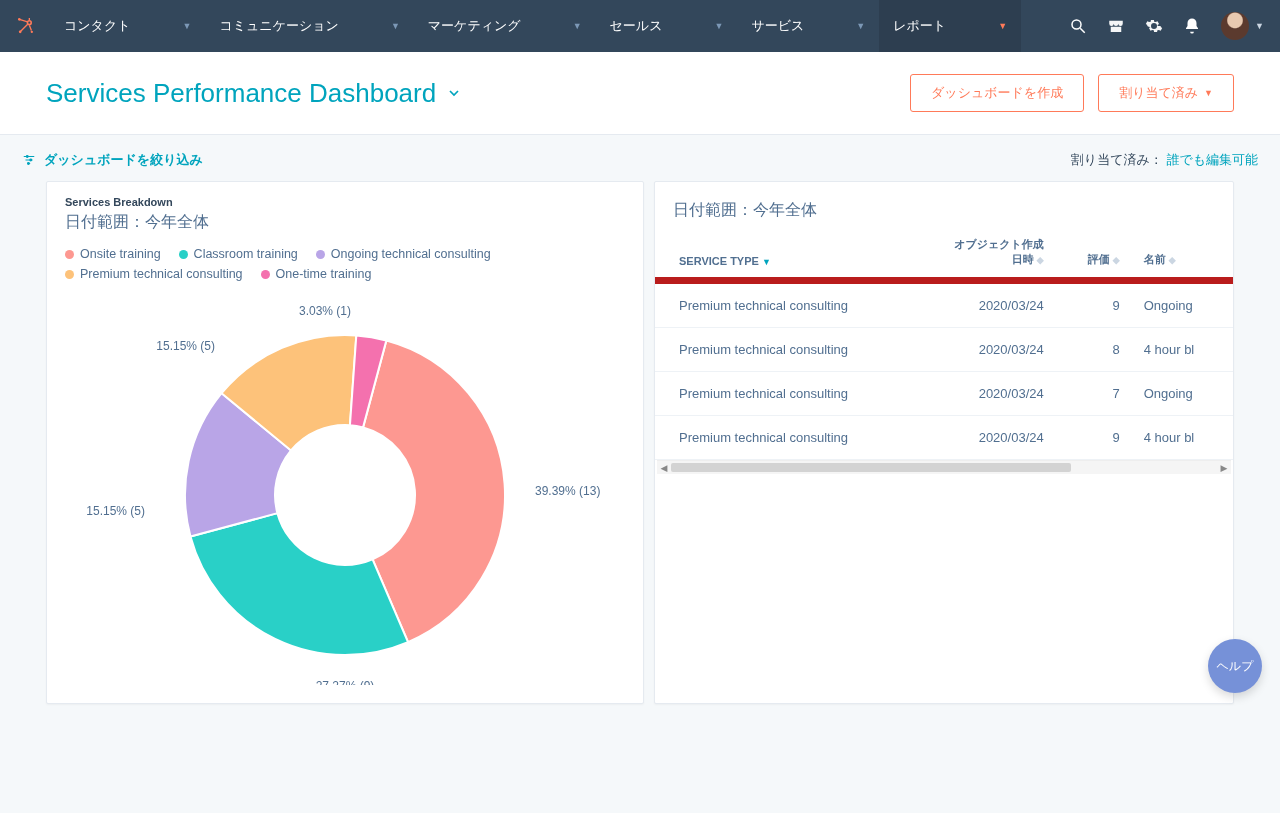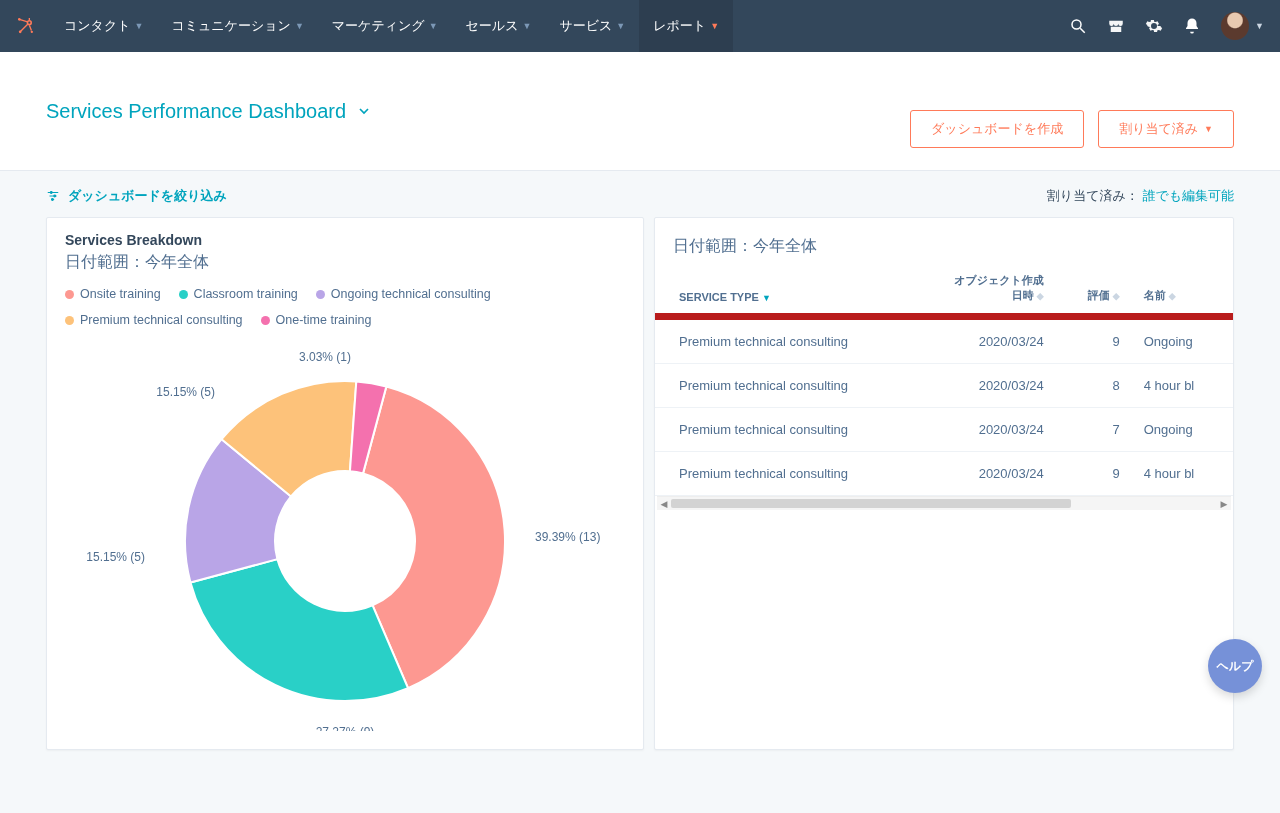--- a/index.html
+++ b/index.html
@@ -18,59 +18,59 @@
     --c5:#f471ae; 
   }
   *{box-sizing:border-box;}
   body{margin:0;font-family:"Helvetica Neue",Arial,sans-serif;font-size:13px;color:var(--text);background:var(--bg);}
 
   
   .nav{display:flex;align-items:center;height:52px;background:var(--nav-bg);color:#fff;padding:0 16px;}
   .logo{width:20px;height:20px;margin-right:14px;}
   .logo svg{display:block;}
   .nav-items{display:flex;align-items:center;height:100%;}
-  .nav-item{display:flex;align-items:center;height:100%;padding:0 14px;font-size:13px;cursor:pointer;white-space:nowrap;}
+  .nav-item{display:flex;align-items:center;height:100%;padding:0 14px;font-size:13px;cursor:pointer;white-space:nowrap;gap:48px;}
   .nav-item .caret{margin-left:4px;font-size:9px;color:#7c98b6;}
   .nav-item.active{background:var(--nav-bg-dark);}
   .nav-item.active .caret{color:var(--orange);}
   .nav-spacer{flex:1;}
   .nav-icons{display:flex;align-items:center;gap:20px;}
   .nav-icon{width:18px;height:18px;cursor:pointer;display:flex;align-items:center;justify-content:center;}
   .avatar{width:28px;height:28px;border-radius:50%;background:radial-gradient(circle at 50% 30%,#e8c9b0 30%,#5b3a2e 35%);cursor:pointer;}
   .nav-user{display:flex;align-items:center;gap:6px;}
   .nav-user .caret{font-size:9px;color:#cbd6e2;}
 
   
   .header{display:flex;align-items:center;padding:22px 46px;background:#fff;border-bottom:1px solid #e5eaf0;}
-  .title{font-size:20px;font-weight:300;color:var(--teal);display:flex;align-items:center;gap:10px;cursor:pointer;}
+  .title{font-size:26px;font-weight:300;color:var(--teal);display:flex;align-items:center;gap:10px;cursor:pointer;}
   .title svg{width:16px;height:16px;}
   .header-spacer{flex:1;}
-  .btn{height:38px;padding:0 20px;border-radius:3px;font-size:13px;display:inline-flex;align-items:center;gap:6px;cursor:pointer;white-space:nowrap;margin-top:36px;}
+  .btn{height:38px;padding:0 20px;border-radius:3px;font-size:13px;display:inline-flex;align-items:center;gap:6px;cursor:pointer;white-space:nowrap;}
   .btn-outline{border:1px solid var(--orange);color:var(--orange);background:#fff;}
   .btn-primary{background:var(--orange);color:#fff;border:1px solid var(--orange);}
   .header-btns{display:flex;gap:14px;}
   .btn .caret{font-size:9px;}
 
   
-  .filters{display:flex;align-items:center;padding:16px 46px 12px;}
+  .filters{display:flex;align-items:center;padding:16px 22px 12px;}
   .filter-link{color:var(--teal);font-size:13px;font-weight:600;display:flex;align-items:center;gap:8px;cursor:pointer;}
   .filter-icon{width:14px;height:14px;}
   .filters-spacer{flex:1;}
   .assigned{font-size:13px;}
   .assigned-link{color:var(--teal);cursor:pointer;}
 
   
   .cards{display:flex;gap:10px;padding:0 46px 40px;}
   .card{background:#fff;border:1px solid #e5eaf0;border-radius:2px;flex:1;min-width:0;box-shadow:0 1px 2px rgba(0,0,0,0.04);}
   .card-header{padding:14px 18px 6px;}
-  .card-title{font-size:14px;font-weight:600;}
+  .card-title{font-size:11px;font-weight:600;}
   .card-sub{font-size:16px;color:#516f90;margin-top:4px;}
 
   
-  .legend{display:flex;flex-wrap:wrap;gap:12px 18px;padding:8px 18px 4px 0;margin-left:18px;font-size:12.5px;color:#516f90;}
+  .legend{display:flex;flex-wrap:wrap;gap:6px 18px;padding:8px 18px 4px 0;margin-left:18px;font-size:12.5px;color:#516f90;}
   .legend-item{display:flex;align-items:center;gap:6px;}
   .dot{width:9px;height:9px;border-radius:50%;}
 
   .chart-wrap{position:relative;padding:4px 18px 18px;}
   .chart-svg{display:block;margin:6px auto 0;}
   .pie-label{font-size:12px;fill:#516f90;}
 
   
   .tbl{width:100%;border-collapse:collapse;font-size:13px;}
   .tbl th{text-align:left;font-size:11px;font-weight:700;color:#516f90;padding:10px 12px;border-bottom:7px solid #b91c1c;vertical-align:bottom;}
@@ -79,21 +79,21 @@
   .tbl td{padding:14px 12px;border-bottom:1px solid #eef2f6;color:#516f90;white-space:nowrap;overflow:hidden;text-overflow:ellipsis;}
   .tbl td:first-child{padding-left:24px;}
   .tbl th:first-child{padding-left:24px;}
   .table-scroll{overflow-x:auto;}
   .scrollbar-fake{height:14px;background:#f5f5f5;border-top:1px solid #eee;position:relative;margin:0 2px;}
   .scrollbar-fake .thumb{position:absolute;left:14px;right:160px;top:2px;bottom:2px;background:#d3d3d3;border-radius:2px;}
   .scrollbar-fake .arrow{position:absolute;top:0;width:14px;height:14px;font-size:9px;color:#888;display:flex;align-items:center;justify-content:center;}
   .scrollbar-fake .arrow.left{left:0;}
   .scrollbar-fake .arrow.right{right:0;}
 
-  .help-fab{position:fixed;right:18px;bottom:120px;width:54px;height:54px;border-radius:50%;background:#7691d8;color:#fff;font-size:12px;font-weight:700;display:flex;align-items:center;justify-content:center;cursor:pointer;box-shadow:0 4px 10px rgba(0,0,0,0.15);}
+  .help-fab{position:fixed;right:18px;bottom:120px;width:54px;height:54px;border-radius:50%;background:#7691d8;color:#fff;font-size:12px;font-weight:400;display:flex;align-items:center;justify-content:center;cursor:pointer;box-shadow:0 4px 10px rgba(0,0,0,0.15);}
 </style>
 </head>
 <body>
 
 <div class="nav">
   <div class="logo">
     <svg viewBox="0 0 24 24">
         <g fill="#ff7a59">
           <circle cx="16" cy="8" r="3.2"></circle>
           <circle cx="16" cy="8" r="1.3" fill="#33475b"></circle>

